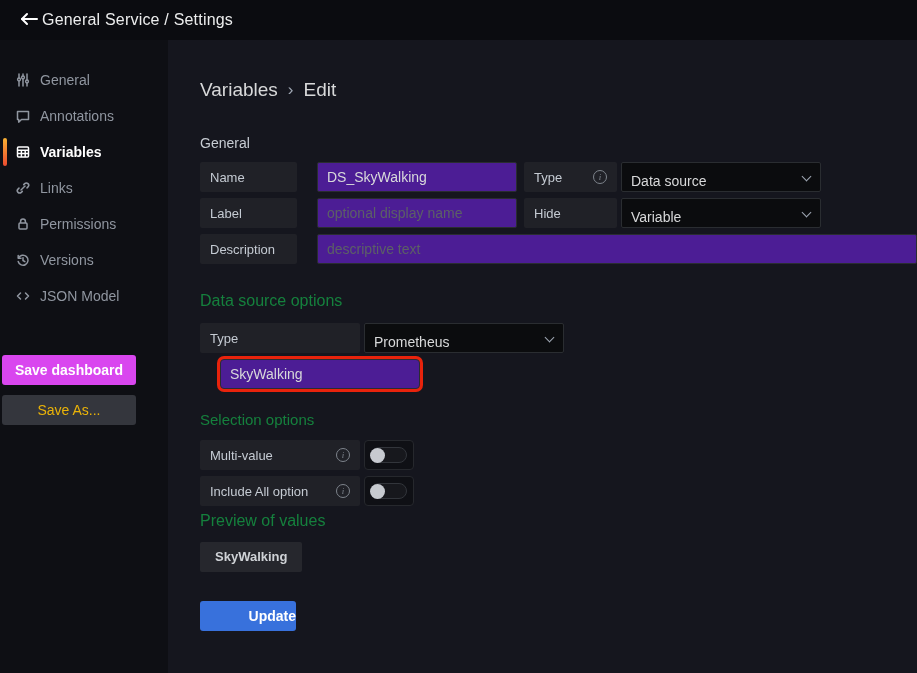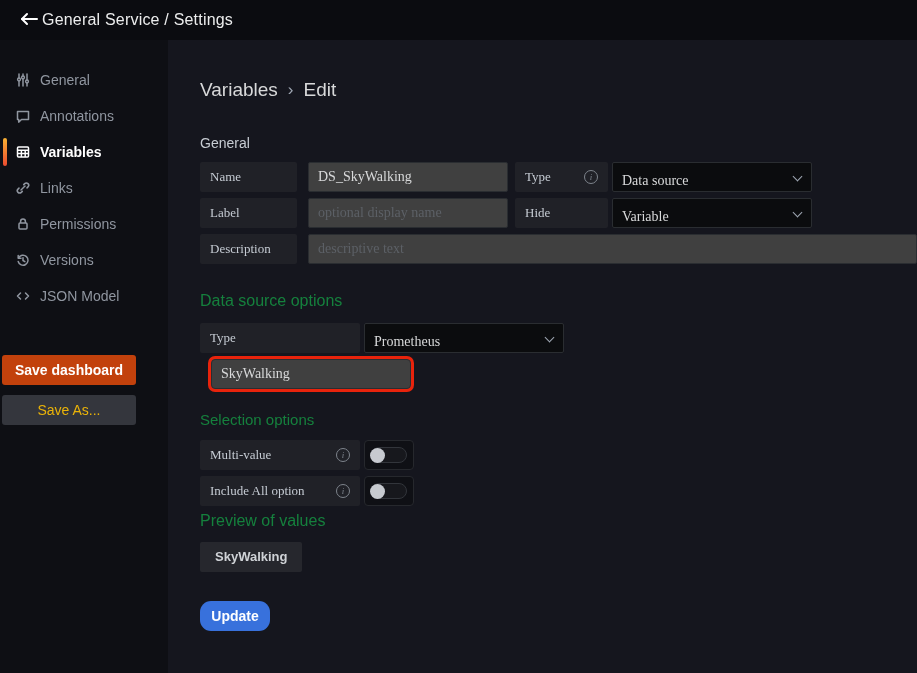--- a/index.html
+++ b/index.html
@@ -22,44 +22,44 @@
   .nav-item { position:relative; height:36px; display:flex; align-items:center; gap:9px;
     padding-left:15px; color:#9096a0; font-size:14px; cursor:pointer; }
   .nav-item.active { color:#ffffff; font-weight:700; }
   .nav-item.active::before { content:""; position:absolute; left:3px; top:4px; bottom:4px; width:4px;
     border-radius:2px; background:linear-gradient(180deg,#f8b133,#ec4b2f); }
   .icon16 { width:16px; height:16px; display:inline-flex; flex:none; }
   .icon16 svg { width:16px; height:16px; }
   .side-actions { position:absolute; top:315px; left:2px; }
   .side-btn { display:block; width:134px; height:30px; border:none; border-radius:3px;
     font-size:14px; font-family:inherit; cursor:pointer; }
-  .btn-primary { background:#c2410c; color:#fff; font-weight:700; }
+  .btn-primary { background:#d946ef; color:#fff; font-weight:700; }
   .btn-secondary { background:#34363d; color:#eab308; font-weight:500; margin-top:10px; }
 
   
   .main { position:absolute; top:40px; left:168px; right:0; bottom:0;
     background:#15161e; padding:38px 0 0 32px; }
   .breadcrumb { display:flex; align-items:center; gap:10px; font-size:19px; font-weight:500; color:#d8d9da; height:24px; }
   .breadcrumb .crumb-link { cursor:pointer; }
   .breadcrumb .sep { color:#9fa7b3; font-size:17px; }
 
   .section-label { margin-top:33px; font-size:14px; font-weight:500; color:#c7ccd3; }
   .section-heading { font-size:16px; font-weight:500; color:#15803d; }
   .gform { margin-top:11px; }
-  .frow { display:flex; align-items:flex-start; margin-bottom:6px;font-family:Liberation Serif, serif; }
+  .frow { display:flex; align-items:flex-start; margin-bottom:6px; }
 
   .lbox { height:30px; background:#202127; color:#c5cbd3; font-size:13px; font-weight:500;
     display:flex; align-items:center; padding:0 10px; border-radius:2px; flex:none; }
   .w97 { width:97px; }
   .w93 { width:93px; margin-left:7px; justify-content:space-between; }
   .w160 { width:160px; justify-content:space-between; }
   .w200 { width:200px; }
 
-  .tinput { height:30px; background:#404040; border:1px solid #2a2d31; border-radius:2px;
-    color:#d8d9da; font-size:14px; padding:0 9px; margin-left:11px; font-family:inherit; outline:none; }
+  .tinput { height:30px; background:#4c1d95; border:1px solid #2a2d31; border-radius:2px;
+    color:#d8d9da; font-size:14px; padding:0 9px; margin-left:20px; font-family:inherit; outline:none; }
   .tinput::placeholder { color:#5c6066; opacity:1; }
   .grow { flex:1; }
   .highlight-red { box-shadow:0 0 0 3px #e8230c; border-radius:4px; }
 
   .selectbox { position:relative; height:30px; margin-left:4px; background:#0b0c0e;
     border:1px solid #2a2d31; border-radius:2px; color:#d8d9da; font-size:14px;
     display:flex; align-items:center; padding:8px 26px 0 9px; cursor:pointer; flex:none; }
   .chev { position:absolute; right:10px; top:10px; width:7px; height:7px;
     border-right:1.6px solid #9fa7b3; border-bottom:1.6px solid #9fa7b3; transform:rotate(45deg); }
 
@@ -75,23 +75,23 @@
   .toggle .knob { position:absolute; left:5px; top:7px; width:15px; height:15px;
     border-radius:50%; background:#c7cad0; }
 
   .hd-ds { margin-top:28px; margin-bottom:13px; }
   .hd-sel { margin-top:22px; margin-bottom:12px; font-size:15px; }
   .hd-preview { }
 
   .chip { display:inline-block; margin-top:12px; height:30px; line-height:30px; padding:0 15px;
     background:#26272d; color:#cfd2d6; font-size:13px; font-weight:600; border-radius:2px; }
 
-  .update-btn { display:block; margin-top:29px; width:70px; height:30px; background:#3871dc;
-    color:#fff; border:none; border-radius:11px; font-size:14px; font-weight:700;
-    font-family:inherit; cursor:pointer; }
+  .update-btn { display:block; margin-top:29px; width:96px; height:30px; background:#3871dc;
+    color:#fff; border:none; border-radius:3px; font-size:14px; font-weight:700;
+    font-family:inherit; cursor:pointer;text-align:right; }
 </style>
 </head>
 <body>
 
 <header class="topbar">
   <button class="back-btn">
     <span>
       <svg width="22" height="18" viewBox="0 0 22 18" fill="none" stroke="#ffffff" stroke-width="2" stroke-linecap="round" stroke-linejoin="round">
         <path d="M19 9H4"></path>
           <path d="M9 4L4 9l5 5"></path>

